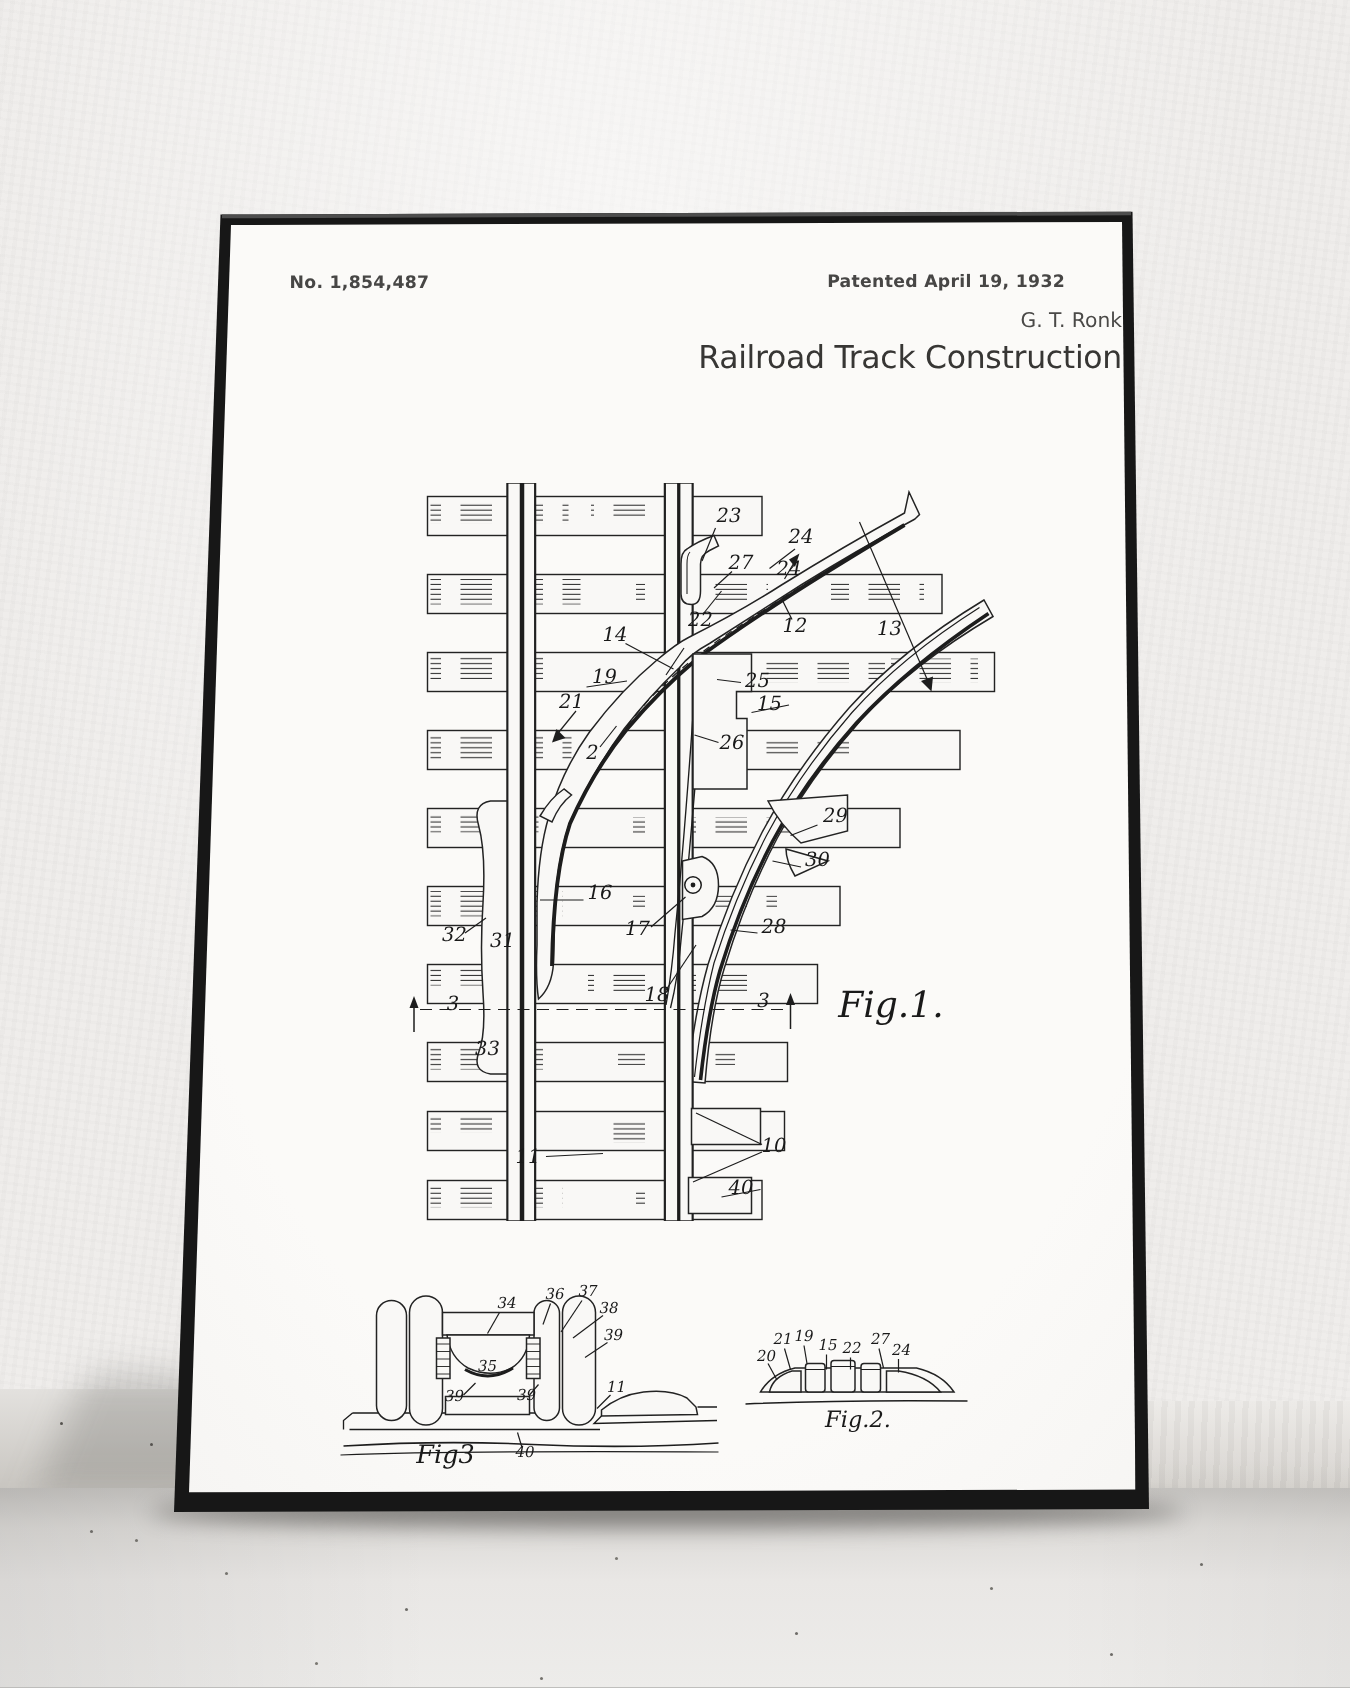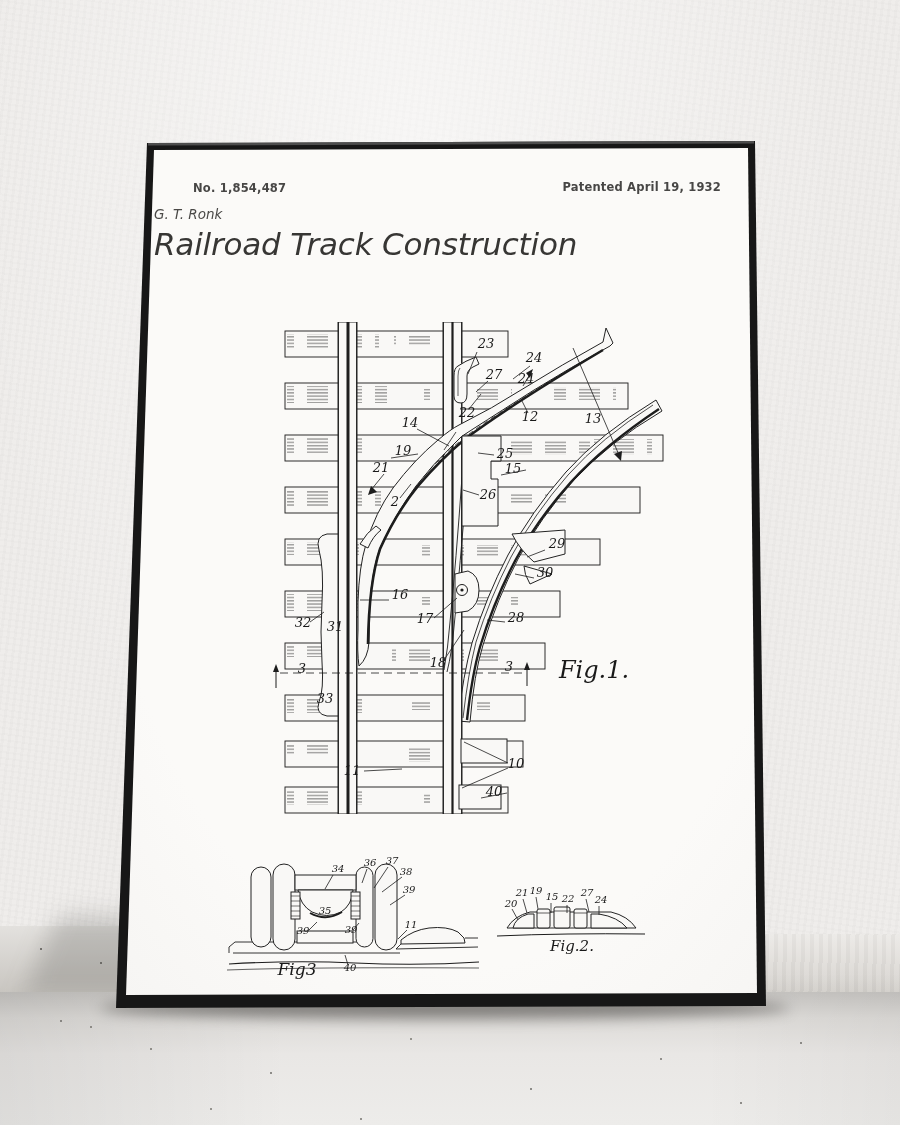--- a/index.html
+++ b/index.html
@@ -43,24 +43,24 @@
     clip-path:polygon(147px 143px,755px 141px,766px 1006px,116px 1008px);}
   .frame-sheen{position:absolute;inset:0;background:#4d4d4d;
     clip-path:polygon(148px 143px,754px 141px,754px 143.5px,148px 145.5px);}
   .paper{position:absolute;inset:0;
     background:radial-gradient(ellipse at 50% 38%, #fbfaf8 55%, #f1f0ee 100%);
     clip-path:polygon(154px 150px,748px 148px,757px 993px,126px 995px);}
 
   
   .ptxt{position:absolute;color:#474645;}
   .no-line{left:193px;top:181px;font-size:11.5px;font-weight:bold;letter-spacing:.2px;}
-  .patented{right:179px;top:180px;font-size:11.5px;font-weight:bold;letter-spacing:.2px;}
-  .center-line{left:154px;width:594px;text-align:left;font-style:italic;}
+  .patented{right:190px;top:180px;font-size:11.5px;font-weight:bold;letter-spacing:.2px;}
+  .center-line{left:154px;width:594px;text-align:right;}
   .inventor{top:206px;font-size:13.5px;color:#4a4947;}
-  .ptitle{top:226px;font-size:31px;color:#373634;letter-spacing:-.2px;}
+  .ptitle{top:226px;font-size:21px;color:#373634;letter-spacing:-.2px;}
   .app-line{top:261px;font-size:9.8px;color:#55534f;letter-spacing:.3px;}
 
   
   .fig1{position:absolute;left:272px;top:322px;}
   .fig23{position:absolute;left:215px;top:843px;}
   .tie{fill:#f9f8f6;stroke:#232323;stroke-width:.95;}
   .ht{fill:url(#ht);stroke:none;}
   .wh{fill:#f9f8f6;stroke:#232323;stroke-width:1;}
   .ln{fill:none;stroke:#1d1d1d;}
   .ld{fill:none;stroke:#1d1d1d;stroke-width:.8;}

